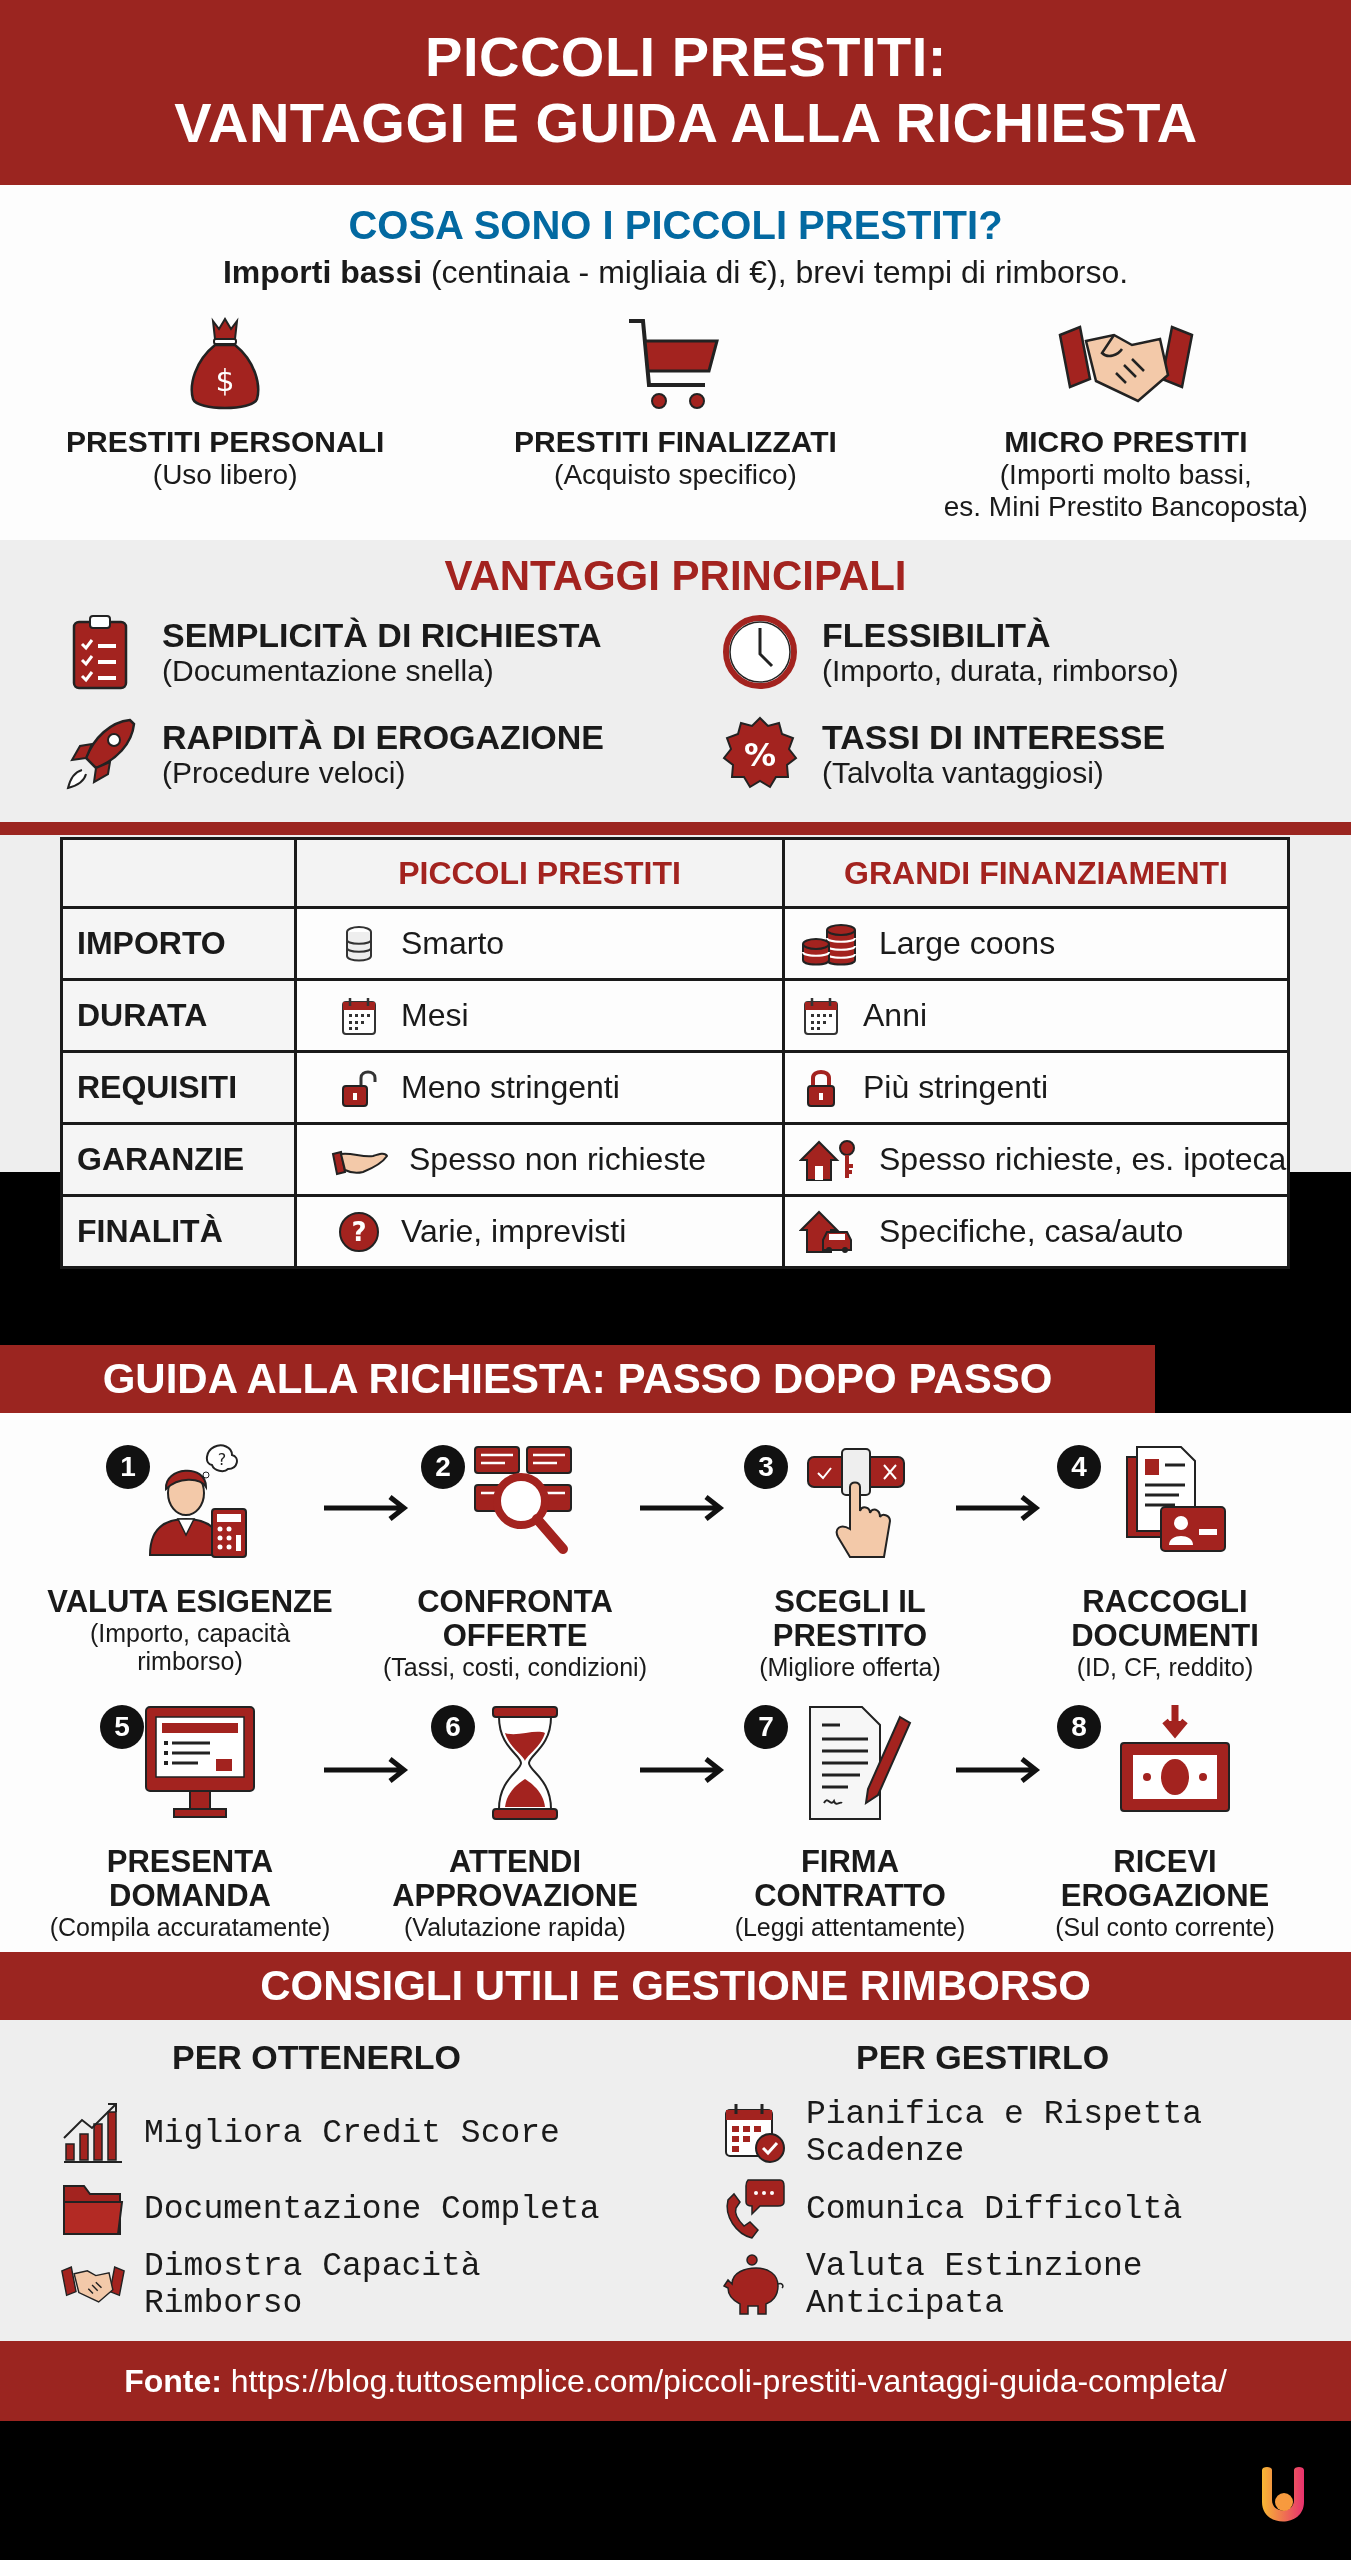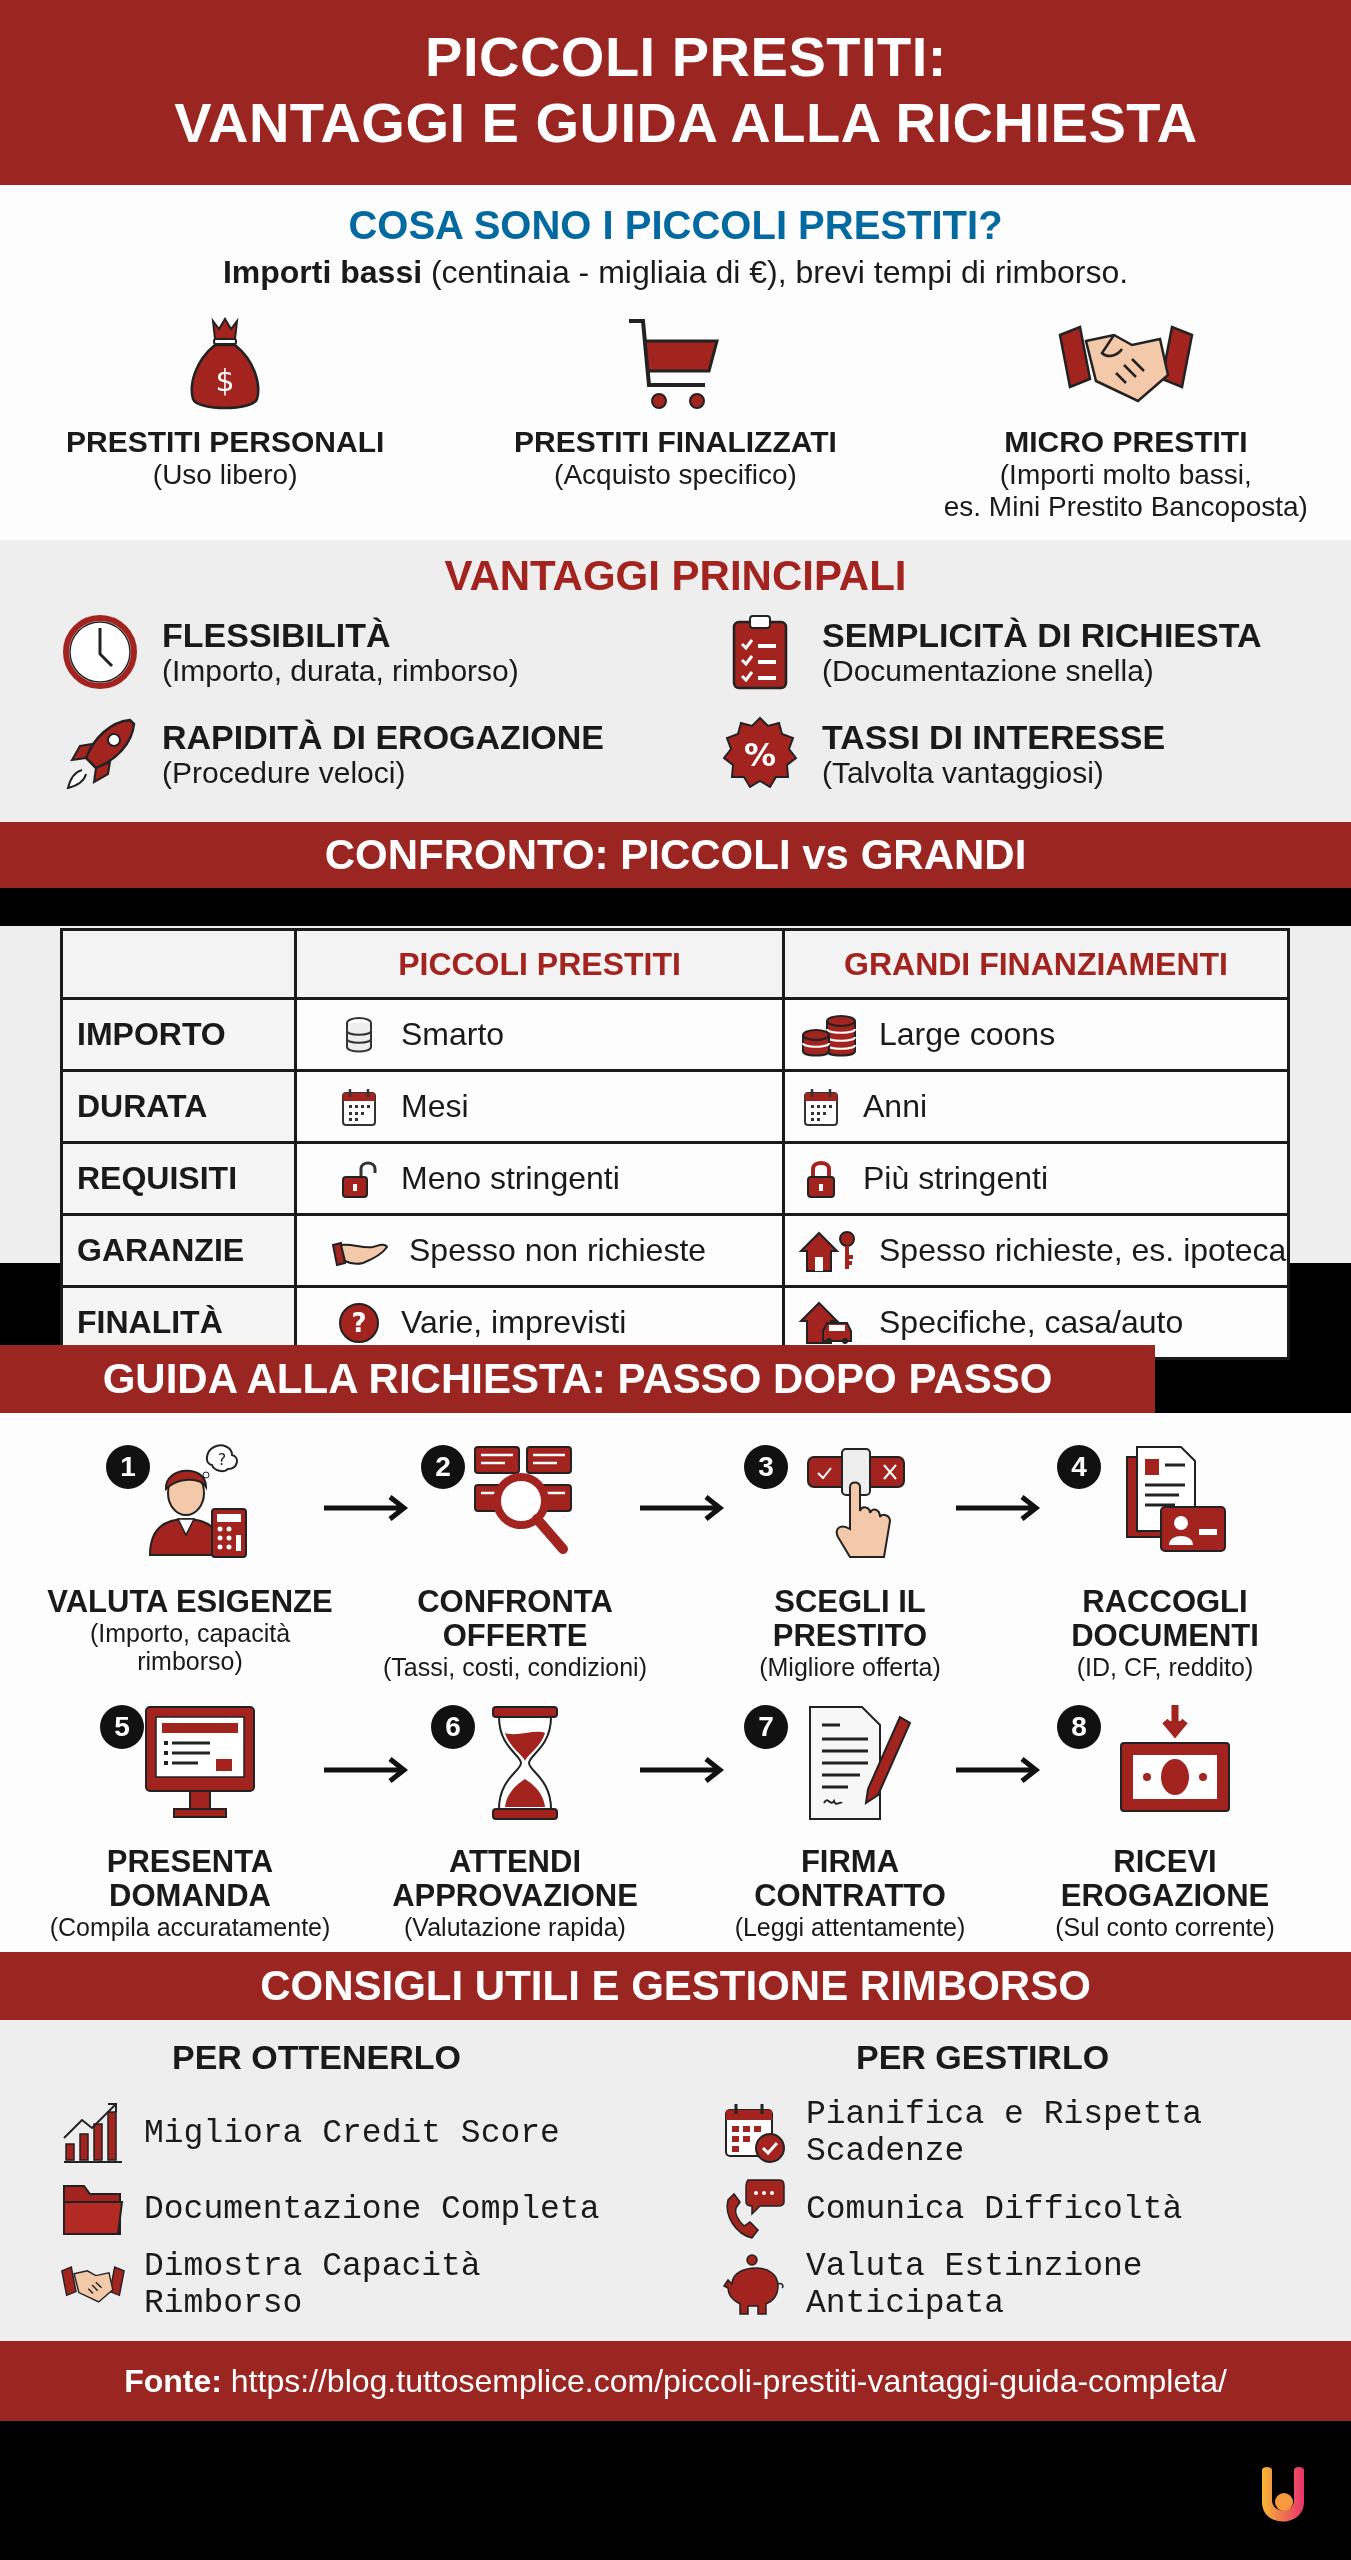--- a/index.html
+++ b/index.html
@@ -26,21 +26,21 @@
   .vant { position: absolute; left: 0; top: 540px; width: 1351px; height: 282px; background: #eeeeee; }
   .vant h2 { text-align: center; font-size: 42px; color: #a3231f; margin-top: 12px; font-weight: 700; }
   .vgrid { position: absolute; top: 72px; left: 60px; width: 1260px; display: grid; grid-template-columns: 660px 600px; row-gap: 22px; }
   .vitem { display: flex; align-items: center; gap: 22px; }
   .vitem svg { width: 80px; height: 80px; flex: none; }
   .vitem .vt { font-size: 34px; font-weight: 700; line-height: 38px; }
   .vitem .vd { font-size: 30px; line-height: 34px; }
 
   
   .cbar { position: absolute; left: 0; top: 822px; width: 1351px; height: 66px; font-size: 42px; line-height: 66px; }
-  .cmp-wrap { position: absolute; left: 0; top: 926px; width: 1351px; height: 337px; background: #eeeeee; }
+  .cmp-wrap { position: absolute; left: 0; top: 835px; width: 1351px; height: 337px; background: #eeeeee; }
   table.cmp { position: absolute; left: 60px; top: 2px; width: 1230px; border-collapse: collapse; }
   table.cmp td, table.cmp th { border: 3px solid #1a1a1a; height: 72px; font-size: 32px; }
   table.cmp th { height: 69px; color: #a3231f; font-size: 32px; font-weight: 700; background: #f3f3f3; }
   table.cmp td.rl { width: 234px; font-weight: 700; padding-left: 14px; background: #f5f5f5; }
   table.cmp td.cell { background: #fdfdfd; }
   .cc { display: flex; align-items: center; gap: 20px; padding-left: 40px; }
   .cc2 { padding-left: 14px; }
   .cc svg { width: 44px; height: 44px; flex: none; }
 
   
@@ -113,39 +113,39 @@
       <div class="desc">es. Mini Prestito Bancoposta)</div>
     </div>
   </div>
 </section>
 
 <section class="vant">
   <h2>VANTAGGI PRINCIPALI</h2>
   <div class="vgrid">
     <div class="vitem">
       <svg viewBox="0 0 80 80">
-          <circle cx="40" cy="40" r="34" fill="#fff" stroke="#a3231f" stroke-width="6"></circle>
-          <circle cx="40" cy="40" r="30" fill="none" stroke="#222" stroke-width="1.5"></circle>
-          <path d="M40 16 V42 L52 54" fill="none" stroke="#222" stroke-width="3"></path>
-        </svg>
-      <div>
-          <div class="vt">FLESSIBILITÀ</div>
-          <div class="vd">(Importo, durata, rimborso)</div>
-        </div>
-    </div>
-    <div class="vitem">
-      <svg viewBox="0 0 80 80">
           <rect x="14" y="10" width="52" height="66" rx="5" fill="#a3231f" stroke="#222" stroke-width="2.5"></rect>
           <rect x="30" y="4" width="20" height="12" rx="3" fill="#fff" stroke="#222" stroke-width="2"></rect>
           <path d="M22 32 l4 4 l6 -8 M22 48 l4 4 l6 -8 M22 64 l4 4 l6 -8" stroke="#fff" stroke-width="3" fill="none"></path>
           <path d="M38 34 H56 M38 50 H56 M38 66 H56" stroke="#fff" stroke-width="4"></path>
         </svg>
       <div>
           <div class="vt">SEMPLICITÀ DI RICHIESTA</div>
           <div class="vd">(Documentazione snella)</div>
+        </div>
+    </div>
+    <div class="vitem">
+      <svg viewBox="0 0 80 80">
+          <circle cx="40" cy="40" r="34" fill="#fff" stroke="#a3231f" stroke-width="6"></circle>
+          <circle cx="40" cy="40" r="30" fill="none" stroke="#222" stroke-width="1.5"></circle>
+          <path d="M40 16 V42 L52 54" fill="none" stroke="#222" stroke-width="3"></path>
+        </svg>
+      <div>
+          <div class="vt">FLESSIBILITÀ</div>
+          <div class="vd">(Importo, durata, rimborso)</div>
         </div>
     </div>
     <div class="vitem">
       <svg viewBox="0 0 80 80">
           <path d="M70 6 C50 8 34 24 26 44 L36 54 C56 46 72 30 74 10 Z" fill="#a3231f" stroke="#222" stroke-width="2.5"></path>
           <circle cx="54" cy="26" r="6" fill="#fff" stroke="#222" stroke-width="2"></circle>
           <path d="M26 44 L12 46 L20 32 L32 30 Z M36 54 L34 68 L48 60 L50 48 Z" fill="#a3231f" stroke="#222" stroke-width="2"></path>
           <path d="M22 56 C14 58 10 66 8 74 C16 72 24 68 26 60" fill="#fff" stroke="#222" stroke-width="2"></path>
         </svg>
       <div>

